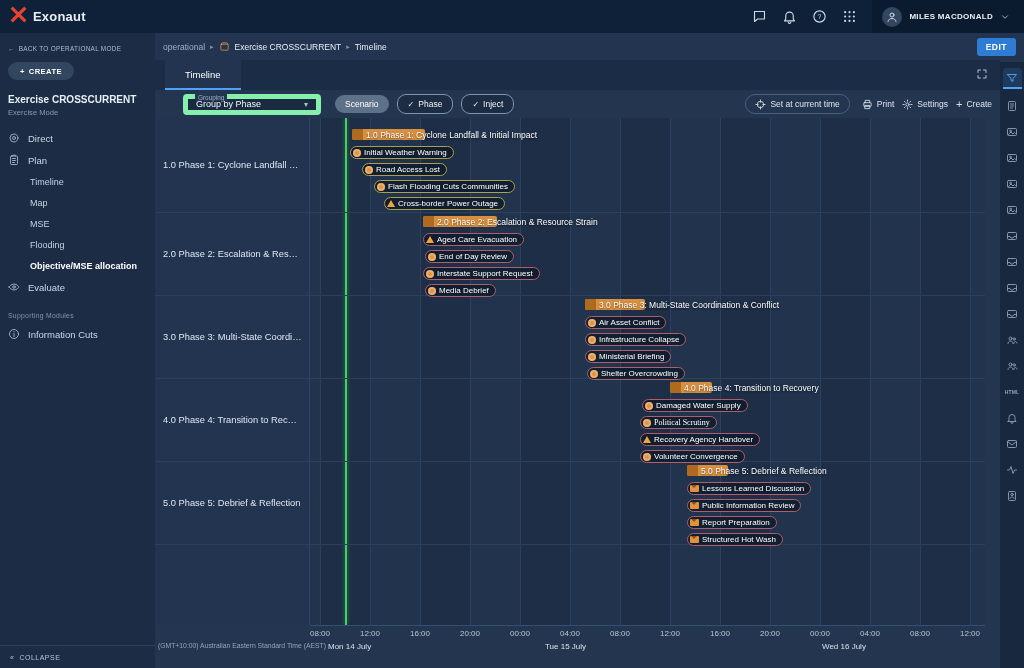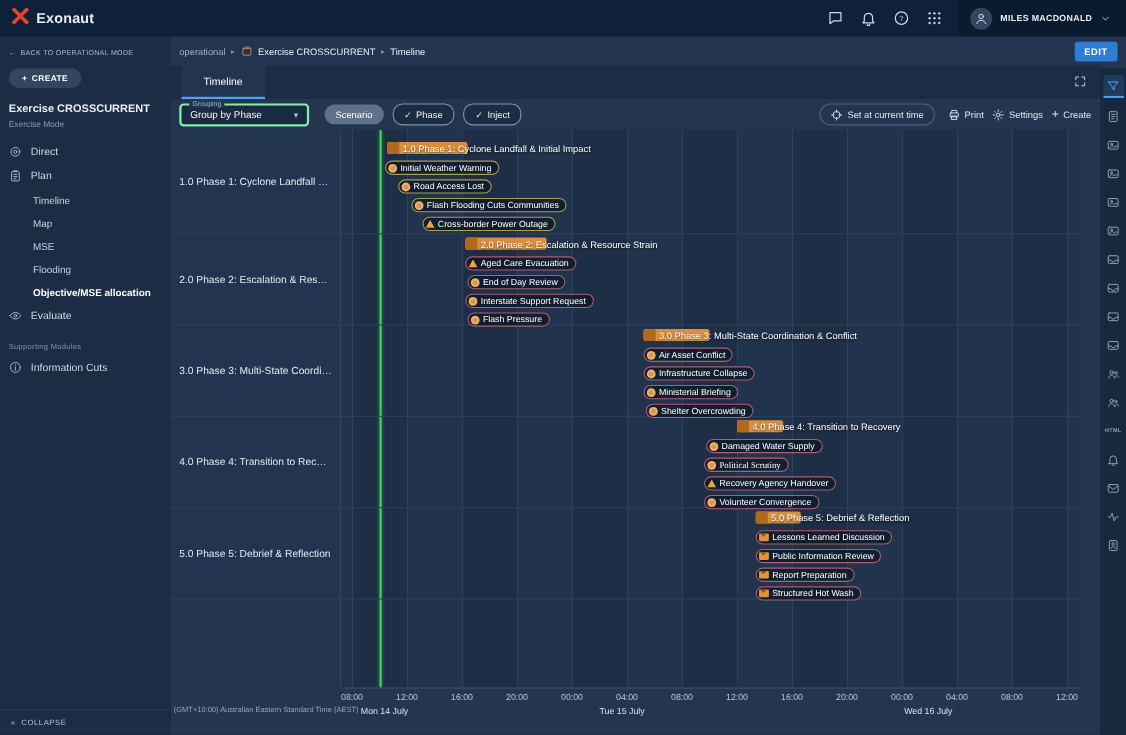--- a/index.html
+++ b/index.html
@@ -62,22 +62,22 @@
   .edit-btn{background:#2f7cd4;color:#fff;border:none;border-radius:3px;font-size:8.5px;font-weight:700;letter-spacing:.5px;
             padding:4px 9px;cursor:pointer;font-family:inherit;}
 
   .tabstrip{position:absolute;left:0;right:24px;top:27px;height:30px;background:#1b2d46;}
   .tab{position:absolute;left:10px;top:0;height:28px;padding:0 20px;display:flex;align-items:center;
        font-size:9.5px;color:#fff;background:#223450;border-bottom:2px solid #4da3f5;cursor:pointer;}
   .fs-btn{position:absolute;right:12px;top:8px;color:#c6d2e2;cursor:pointer;}
   .fs-btn svg{width:12px;height:12px;}
 
   .toolbar{position:absolute;left:0;right:24px;top:57px;height:28px;display:flex;align-items:center;gap:8px;padding:0 8px;box-sizing:border-box;}
-  .grouping{position:relative;width:118px;height:21px;border:2px solid #86efac;border-radius:4px;background:#1a2b41;
-            display:flex;align-items:center;padding:0 8px;box-sizing:border-box;cursor:pointer;margin-right:6px;}
+  .grouping{position:relative;width:138px;height:21px;border:5px solid #86efac;border-radius:4px;background:#1a2b41;
+            display:flex;align-items:center;padding:0 8px;box-sizing:border-box;cursor:pointer;margin-right:6px;margin-left:20px;}
   .sel-label{position:absolute;top:-5px;left:7px;background:#24364f;padding:0 3px;font-size:6.4px;color:#9fb2c8;}
   .sel-value{font-size:9px;color:#f2f6fb;flex:1;white-space:nowrap;}
   .caret{font-size:8px;color:#aebdd0;}
   .chip{height:18px;border-radius:9px;display:inline-flex;align-items:center;gap:4px;padding:0 10px;font-size:8.5px;cursor:pointer;}
   .chip.solid{background:#5d7189;color:#fff;}
   .chip.outline{border:1px solid #7e95ad;color:#eef4fa;background:rgba(14,26,42,.35);}
   .chip .chk{font-size:8px;}
   .tb2-spacer{flex:1;}
   .tbtn{display:inline-flex;align-items:center;gap:4px;font-size:8.5px;color:#dbe6f2;cursor:pointer;white-space:nowrap;}
   .tbtn [data-icon] svg{width:11px;height:11px;}
@@ -496,21 +496,21 @@
           <div class="pill" style="left: 115px; top: 37px; border-color: rgb(173, 95, 109);">
             <span class="ic ic-circle"></span>
             <span>End of Day Review</span>
           </div>
           <div class="pill" style="left: 113px; top: 54px; border-color: rgb(173, 95, 109);">
             <span class="ic ic-circle"></span>
             <span>Interstate Support Request</span>
           </div>
           <div class="pill" style="left: 115px; top: 71px; border-color: rgb(173, 95, 109);">
             <span class="ic ic-circle"></span>
-            <span>Flash Pressure</span>
+            <span>Media Debrief</span>
           </div>
         </div>
         <div class="lane" style="top: 178px; height: 83px;">
           <div class="phasebar" style="left: 275px; width: 60px; top: 3px;"></div>
           <div class="phaselabel" style="left: 289px; top: 4px;">3.0 Phase 3: Multi-State Coordination &amp; Conflict</div>
           <div class="pill" style="left: 275px; top: 20px; border-color: rgb(173, 95, 109);">
             <span class="ic ic-circle"></span>
             <span>Air Asset Conflict</span>
           </div>
           <div class="pill" style="left: 275px; top: 37px; border-color: rgb(173, 95, 109);">

